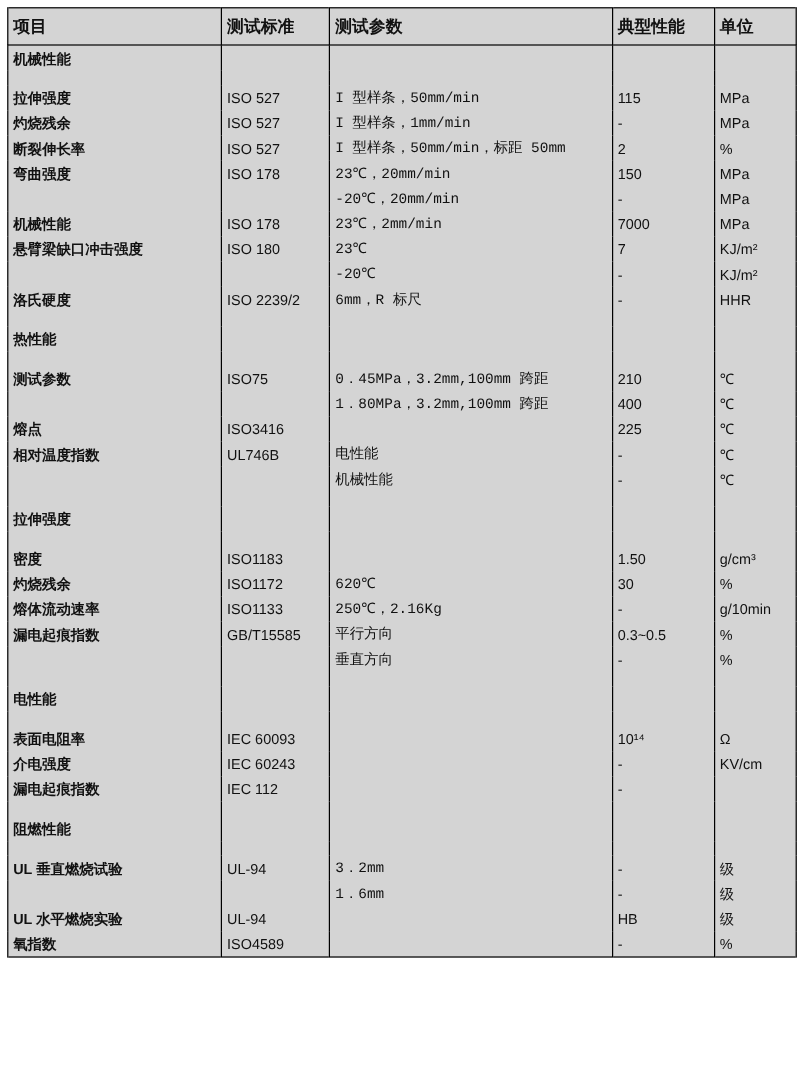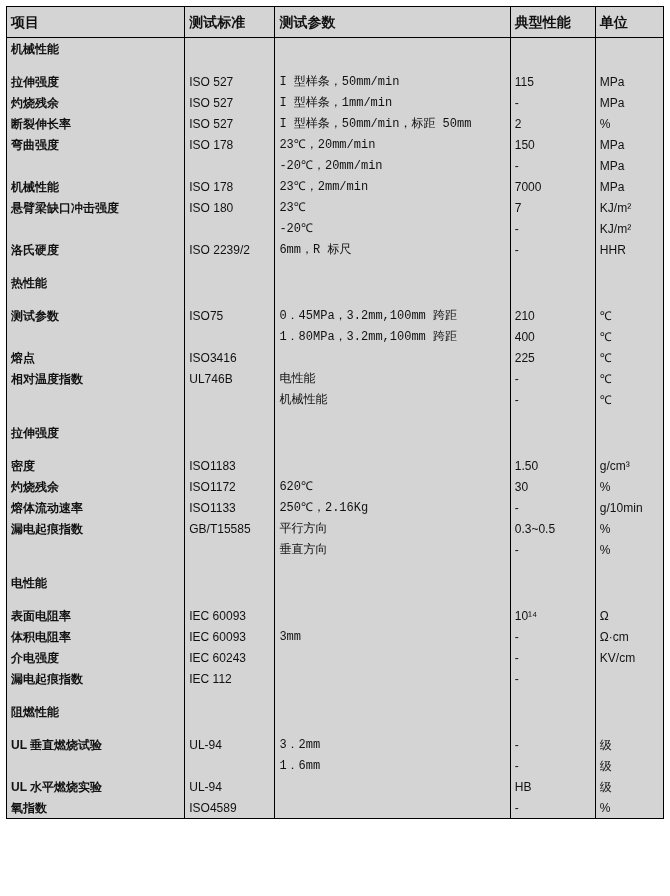--- a/index.html
+++ b/index.html
@@ -316,27 +316,20 @@
           <td class="blank"></td>
         </tr>
         <tr class="tall">
           <td class="item">表面电阻率</td>
           <td class="std">IEC 60093</td>
           <td class="param"></td>
           <td class="typ">10¹⁴</td>
           <td class="unit">Ω</td>
         </tr>
         <tr class="tall">
-          <td class="item">体积电阻率</td>
-          <td class="std">IEC 60093</td>
-          <td class="param">3mm</td>
-          <td class="typ">-</td>
-          <td class="unit">Ω·cm</td>
-        </tr>
-        <tr class="tall">
           <td class="item">介电强度</td>
           <td class="std">IEC 60243</td>
           <td class="param"></td>
           <td class="typ">-</td>
           <td class="unit">KV/cm</td>
         </tr>
         <tr class="tall">
           <td class="item">漏电起痕指数</td>
           <td class="std">IEC 112</td>
           <td class="param"></td>

